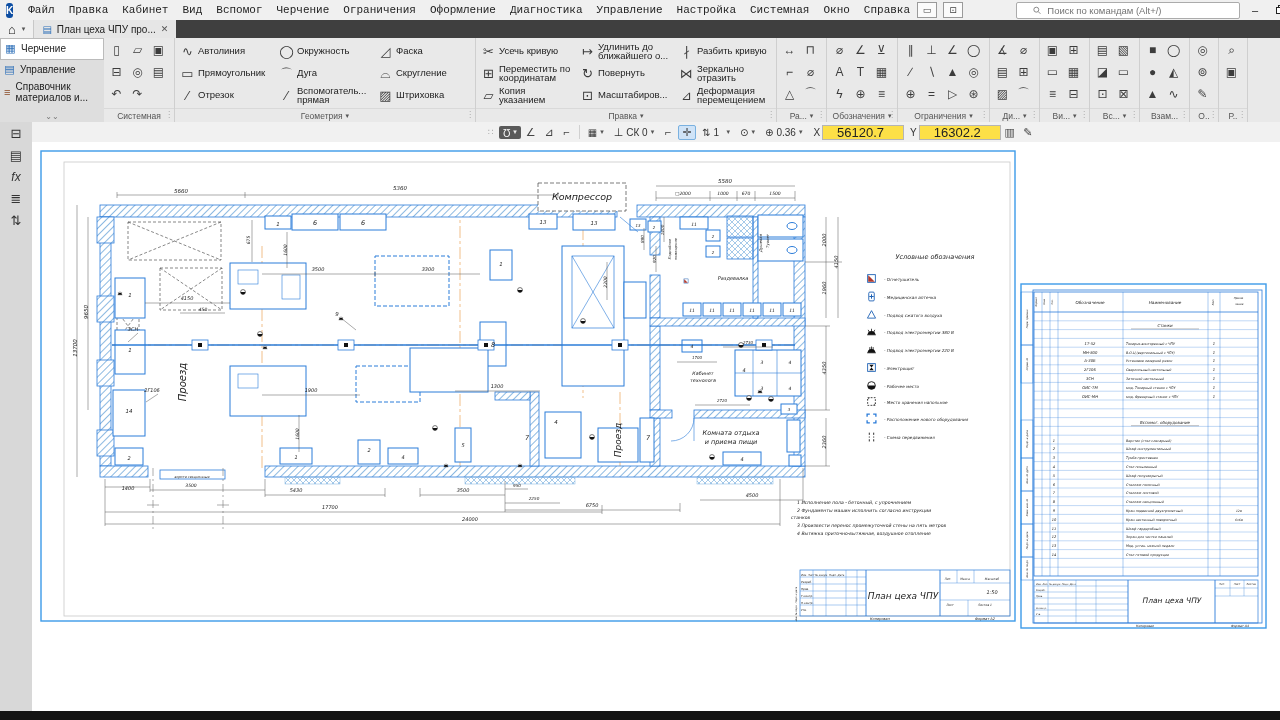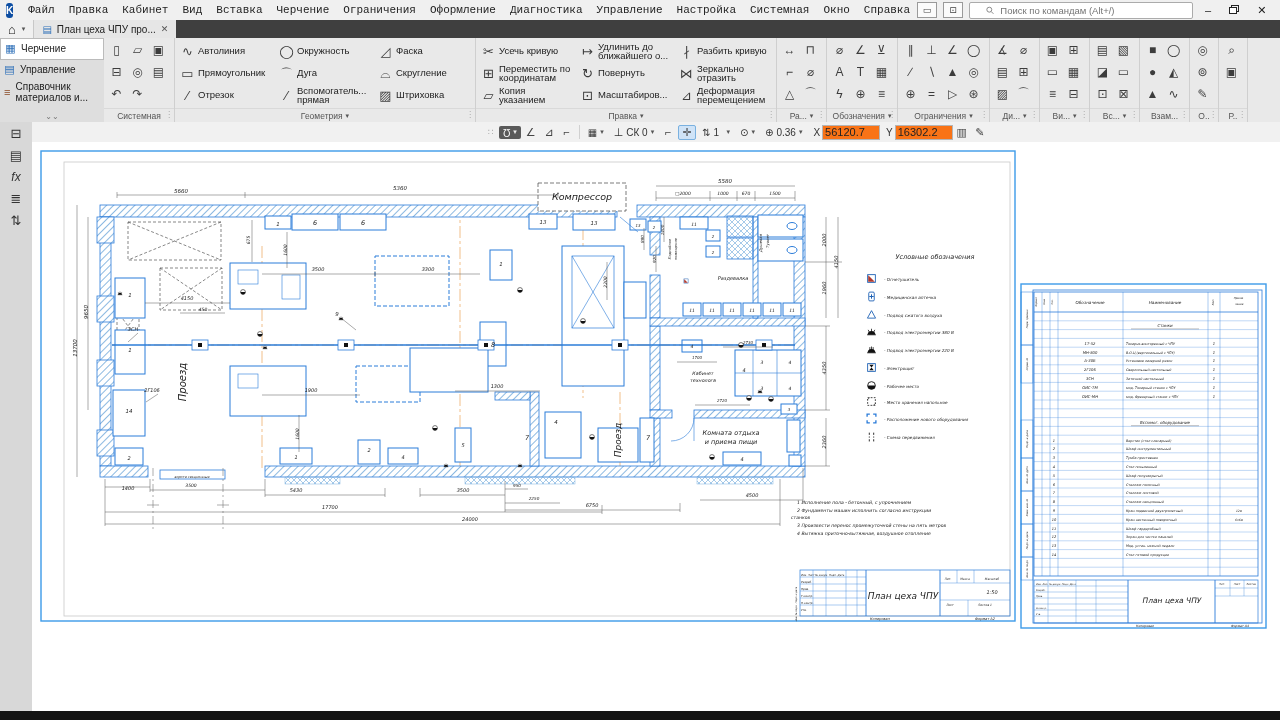--- a/index.html
+++ b/index.html
@@ -8,21 +8,21 @@
   #menubar{position:absolute;left:0;top:0;width:1280px;height:20px;background:#f0f0f0;
     display:flex;align-items:center;font-size:11px;color:#222;border-bottom:1px solid #e0e0e0;}
   #logo{width:15px;height:15px;margin:0 8px 0 6px;background:#0c4da2;border-radius:3px;
     color:#fff;font-weight:bold;font-size:10px;display:flex;align-items:center;justify-content:center;}
   #menu-items{display:flex;gap:0;}
   .menu-item{padding:2px 7px;cursor:default;font-family:Liberation Mono, monospace;}
   #menubar-right{margin-left:auto;display:flex;align-items:center;gap:6px;padding-right:10px;}
   .mini-btn{width:18px;height:14px;border:1px solid #9a9a9a;background:#fbfbfb;font-size:9px;
     display:flex;align-items:center;justify-content:center;color:#444;}
   #search-box{width:190px;height:15px;border:1px solid #ababab;background:#fff;border-radius:2px;
-    display:flex;align-items:center;padding:0 16px;gap:4px;}
+    display:flex;align-items:center;padding:0 16px;gap:4px;margin-left:47px;}
   #search-box input{border:none;outline:none;font-size:9.5px;width:100%;color:#333;background:transparent;}
   .winbtn{font-size:11px;color:#222;padding:0 6px;}
   
   #tabbar{position:absolute;left:0;top:20px;width:1280px;height:18px;background:#3f3f3f;display:flex;align-items:stretch;}
   #home-block{background:#f0f0f0;display:flex;align-items:center;padding:0 8px;gap:6px;border-right:1px solid #c8c8c8;}
   #home-icon{font-size:13px;color:#111;line-height:1;}
   .caret{font-size:7px;color:#555;}
   #doc-tab{background:#e6e6e6;display:flex;align-items:center;gap:5px;padding:0 8px;font-size:10px;color:#222;min-width:100px;}
   #tab-doc-icon{color:#2d6fb8;font-size:10px;}
   #tab-close{color:#555;font-size:9px;}
@@ -49,21 +49,21 @@
   #parambar .lead{margin-left:456px;}
   .pgrip{color:#b0b0b0;font-size:9px;margin-right:4px;}
   .pbtn{display:flex;align-items:center;gap:3px;padding:1px 4px;margin:0 1px;}
   .pbtn.dark{background:#5a5a5a;border-radius:2px;color:#fff;}
   .pbtn.dark .caret{color:#eee;}
   .magnet{display:inline-block;transform:rotate(180deg);font-size:10px;}
   .pico{width:16px;text-align:center;font-size:11px;color:#444;margin:0 1px;}
   .pico.on{background:#cfe3f7;border:1px solid #7ab1e0;border-radius:2px;}
   .pval{min-width:10px;text-align:left;}
   .plab{margin:0 2px 0 6px;font-size:10px;color:#333;}
-  .pin{width:52px;height:13px;border:1px solid #b5b5b5;background:#f97316;font-size:11px;padding:0 2px;color:#222;}
+  .pin{width:52px;height:13px;border:1px solid #b5b5b5;background:#fde047;font-size:13px;padding:0 14px;color:#222;}
   .psep{width:1px;height:14px;background:#d0d0d0;margin:0 3px;}
   
   #lefttools{position:absolute;left:0;top:122px;width:32px;height:589px;background:#d8d8d8;
     display:flex;flex-direction:column;align-items:center;gap:9px;padding-top:5px;box-sizing:border-box;}
   .ltool{font-size:13px;color:#333;line-height:1;}
   .ltool.fx{font-style:italic;font-size:12px;}
   
   #canvas{position:absolute;left:32px;top:142px;width:1248px;height:569px;background:#fff;}
   #plan-svg{position:absolute;left:0;top:0;}
   #plan-svg text{font-family:"DejaVu Sans",sans-serif;font-style:italic;fill:#222;}
@@ -72,21 +72,21 @@
 </head>
 <body>
 
 <div id="menubar">
   <div id="logo">K</div>
   <div id="menu-items">
       <span class="menu-item">Файл</span>
       <span class="menu-item">Правка</span>
       <span class="menu-item">Кабинет</span>
       <span class="menu-item">Вид</span>
-      <span class="menu-item">Вставка</span>
+      <span class="menu-item">Вспомог</span>
       <span class="menu-item">Черчение</span>
       <span class="menu-item">Ограничения</span>
       <span class="menu-item">Оформление</span>
       <span class="menu-item">Диагностика</span>
       <span class="menu-item">Управление</span>
       <span class="menu-item">Настройка</span>
       <span class="menu-item">Системная</span>
       <span class="menu-item">Окно</span>
       <span class="menu-item">Справка</span>
     </div>

